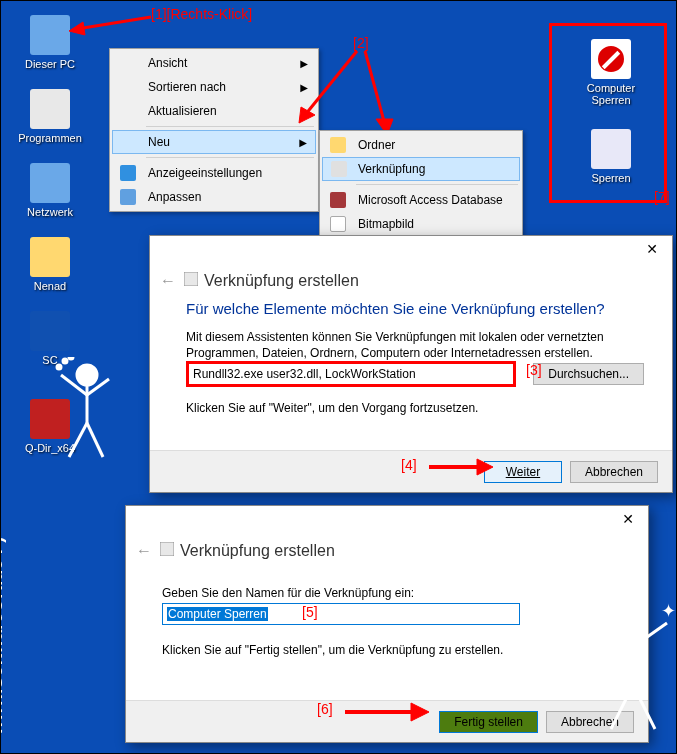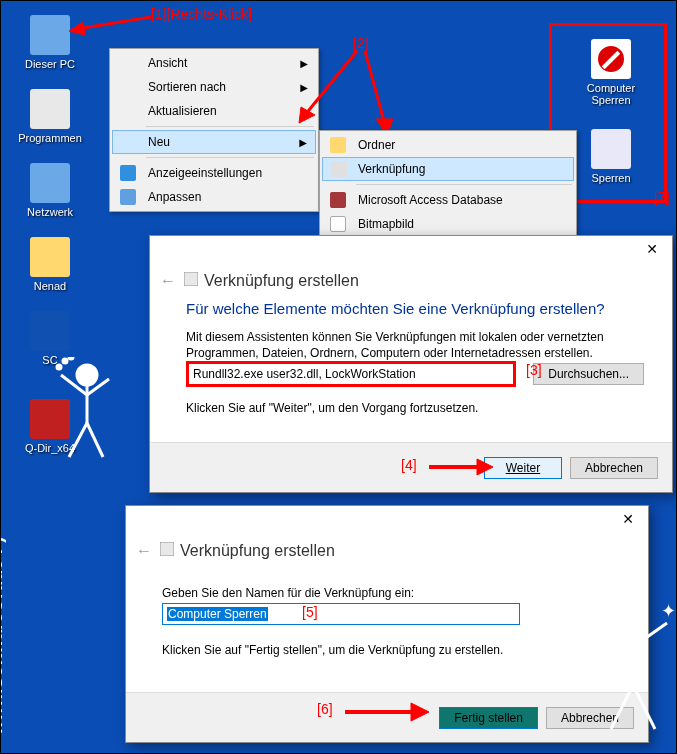--- a/index.html
+++ b/index.html
@@ -104,21 +104,21 @@
     font-size:16px; color:#333;
   }
   .dialog h2 {
     color: #003399;
     font-weight: normal;
     font-size: 15px;
   }
   .dialog .body { position:absolute; left:36px; right:28px; }
   .dialog .btn-row {
     position:absolute; bottom:0; left:0; right:0;
-    height:50px; background:#f0f0f0;
+    height:42px; background:#f0f0f0;
     border-top:1px solid #ddd;
     display:flex; justify-content:flex-end; align-items:center;
     padding-right:14px; gap:8px;
   }
   .btn {
     background:#e1e1e1; border:1px solid #adadad;
     padding:3px 14px; font-size:12px; font-family:inherit;
     min-width:78px;
   }
   .txt-input {
@@ -223,21 +223,21 @@
 <div class="annot" style="left:352px; top:34px">[2]</div>
 <svg class="arrow" style="left:290px; top:48px" width="80" height="80">
   <line x1="66" y1="2" x2="14" y2="66" stroke="red" stroke-width="3"></line>
   <polygon points="8,74 10,58 24,66"></polygon>
 </svg>
 <svg class="arrow" style="left:358px; top:48px" width="50" height="90">
   <line x1="6" y1="2" x2="26" y2="76" stroke="red" stroke-width="3"></line>
   <polygon points="28,86 17,70 34,70"></polygon>
 </svg>
 
-<div class="ctx-menu" style="left:318px; top:106px; width:258px">
+<div class="ctx-menu" style="left:318px; top:106px; width:204px">
   <div class="item">
     <span class="icn" style="background:#ffd870"></span>
     <span>Ordner</span>
   </div>
   <div class="item hover">
     <span class="icn" style="background:#e0e0e0"></span>
     <span>Verknüpfung</span>
   </div>
   <div class="sep"></div>
   <div class="item">
@@ -295,21 +295,21 @@
     <p style="margin-top:18px;font-size:12px">Geben Sie den Namen für die Verknüpfung ein:</p>
     <div style="margin-top:3px;position:relative">
       <div class="txt-input" style="width:358px;height:22px;border:1px solid #0078d7;display:flex;align-items:center">
         <span class="sel" style="padding:0 1px">Computer Sperren</span>
       </div>
       <span class="annot" style="left:140px;top:1px">[5]</span>
     </div>
     <p style="margin-top:18px;font-size:12px">Klicken Sie auf "Fertig stellen", um die Verknüpfung zu erstellen.</p>
   </div>
   <div class="btn-row">
-    <button class="btn" style="border-color:#0078d7;background:#0f766e">Fertig stellen</button>
+    <button class="btn" style="border-color:#0078d7;background:#4d7c0f">Fertig stellen</button>
     <button class="btn">Abbrechen</button>
   </div>
 </div>
 <div class="annot" style="left:316px; top:700px">[6]</div>
 <svg class="arrow" style="left:342px; top:700px" width="90" height="22">
   <line x1="2" y1="11" x2="72" y2="11" stroke="red" stroke-width="4"></line>
   <polygon points="86,11 68,2 68,20"></polygon>
 </svg>
 
 <div class="stick" style="left:48px; top:356px">

